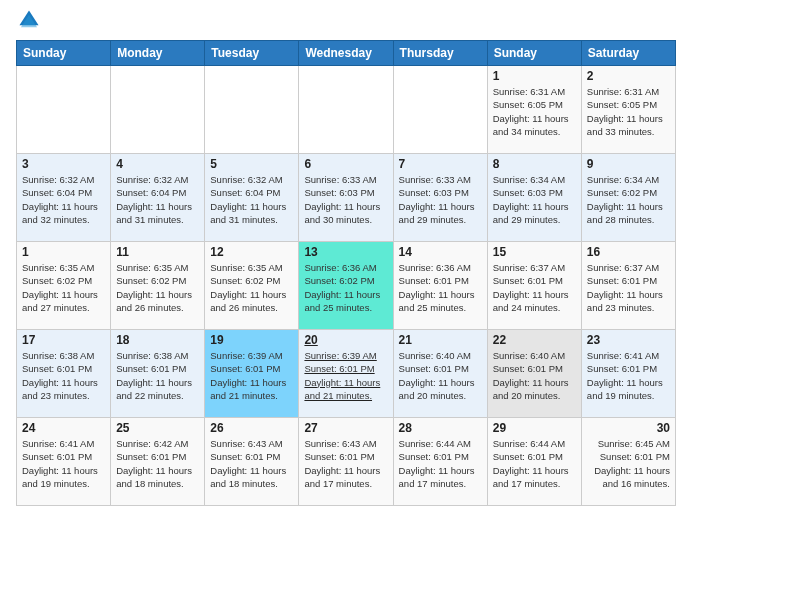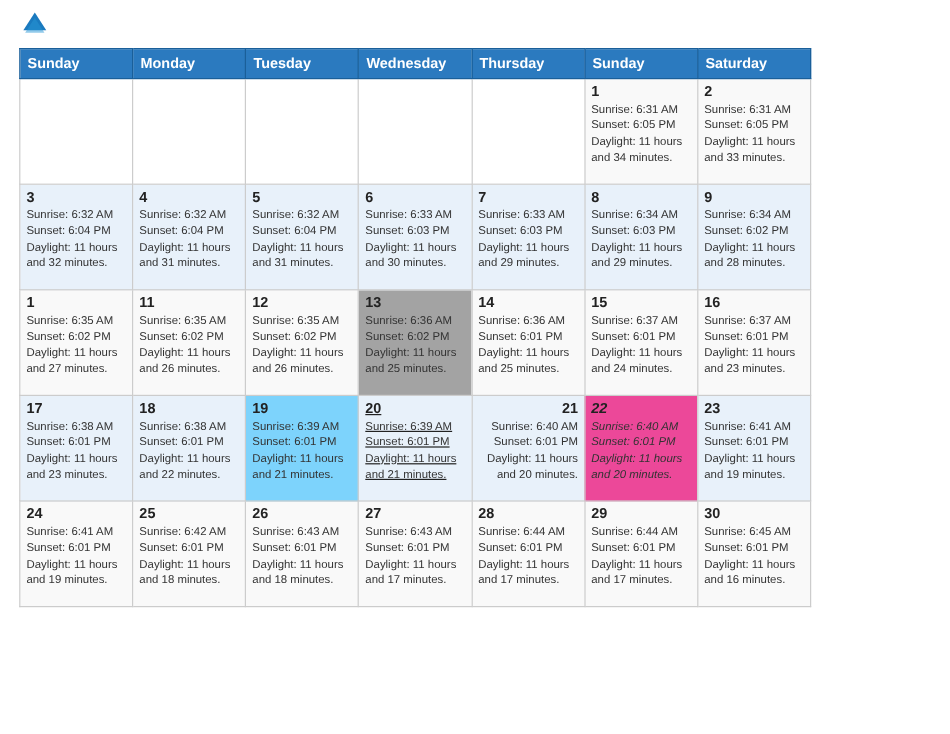--- a/index.html
+++ b/index.html
@@ -218,21 +218,21 @@
 Daylight: 11 hours
 and 26 minutes.</div>
           </td>
           <td style="background: rgb(249, 249, 249);">
             <span class="day-number">12</span>
             <div class="day-info" style="white-space: pre-line;">Sunrise: 6:35 AM
 Sunset: 6:02 PM
 Daylight: 11 hours
 and 26 minutes.</div>
           </td>
-          <td style="background: #a3a3a3; margin-left: 22px;">
+          <td style="background: #5eead4; margin-left: 22px;">
             <span class="day-number">13</span>
             <div class="day-info" style="white-space: pre-line;">Sunrise: 6:36 AM
 Sunset: 6:02 PM
 Daylight: 11 hours
 and 25 minutes.</div>
           </td>
           <td style="background: rgb(249, 249, 249);">
             <span class="day-number">14</span>
             <div class="day-info" style="white-space: pre-line;">Sunrise: 6:36 AM
 Sunset: 6:01 PM
@@ -276,28 +276,28 @@
 Daylight: 11 hours
 and 21 minutes.</div>
           </td>
           <td style="background: rgb(232, 241, 250); text-decoration: underline;">
             <span class="day-number">20</span>
             <div class="day-info" style="white-space: pre-line;">Sunrise: 6:39 AM
 Sunset: 6:01 PM
 Daylight: 11 hours
 and 21 minutes.</div>
           </td>
-          <td style="background: rgb(232, 241, 250); text-align: right;">
+          <td style="background: rgb(232, 241, 250);">
             <span class="day-number">21</span>
             <div class="day-info" style="white-space: pre-line;">Sunrise: 6:40 AM
 Sunset: 6:01 PM
 Daylight: 11 hours
 and 20 minutes.</div>
           </td>
-          <td style="background: #ec4899; font-style: italic;">
+          <td style="background: #e5e5e5;">
             <span class="day-number">22</span>
             <div class="day-info" style="white-space: pre-line;">Sunrise: 6:40 AM
 Sunset: 6:01 PM
 Daylight: 11 hours
 and 20 minutes.</div>
           </td>
           <td style="background: rgb(232, 241, 250);">
             <span class="day-number">23</span>
             <div class="day-info" style="white-space: pre-line;">Sunrise: 6:41 AM
 Sunset: 6:01 PM
@@ -341,21 +341,21 @@
 Daylight: 11 hours
 and 17 minutes.</div>
           </td>
           <td style="background: rgb(249, 249, 249); margin-top: 40px;">
             <span class="day-number">29</span>
             <div class="day-info" style="white-space: pre-line;">Sunrise: 6:44 AM
 Sunset: 6:01 PM
 Daylight: 11 hours
 and 17 minutes.</div>
           </td>
-          <td style="background: rgb(249, 249, 249);">
+          <td style="background: rgb(249, 249, 249); text-align: right;">
             <span class="day-number">30</span>
             <div class="day-info" style="white-space: pre-line;">Sunrise: 6:45 AM
 Sunset: 6:01 PM
 Daylight: 11 hours
 and 16 minutes.</div>
           </td>
         </tr>
       </tbody>
   </table>
 </div>

